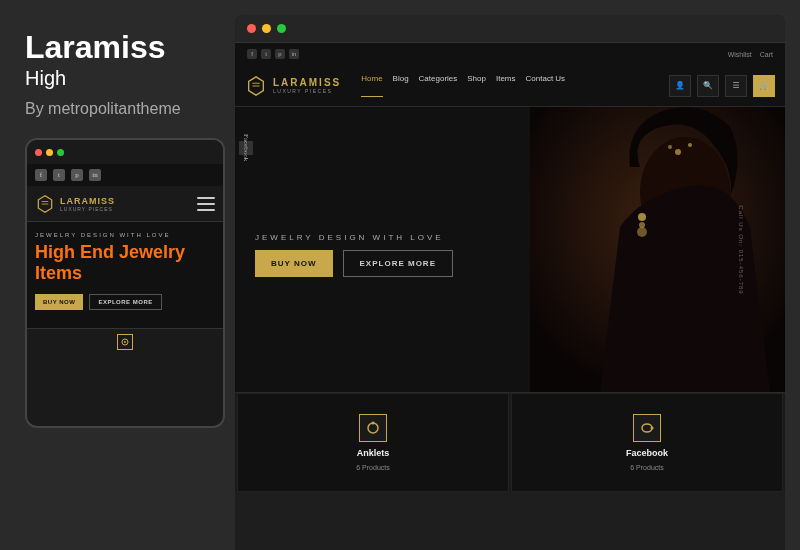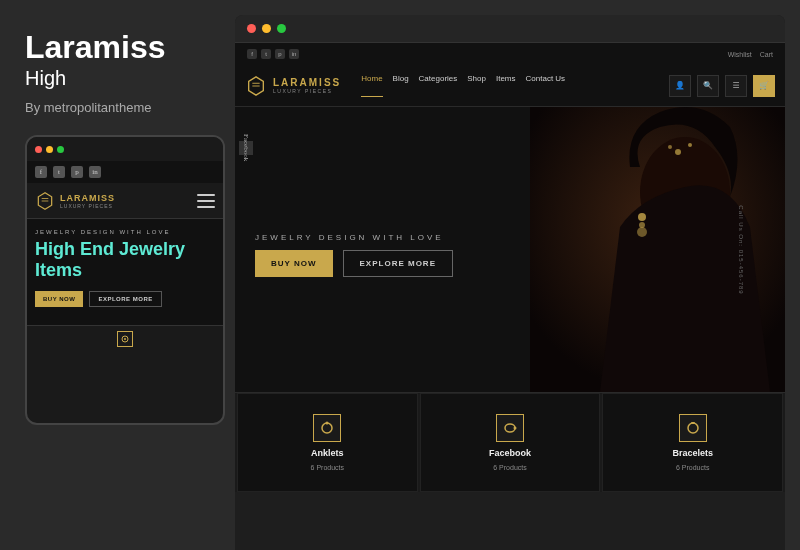--- a/index.html
+++ b/index.html
@@ -35,21 +35,21 @@
     .brand-subtitle {
       font-size: 20px;
       font-weight: 400;
       color: #fff;
       font-family: Arial, sans-serif;
       margin-top: 2px;
       margin-bottom: 10px;
     }
 
     .brand-by {
-      font-size: 13px;
+      font-size: 16px;
       color: #aaa;
       font-family: Arial, sans-serif;
     }
 
     
     .mobile-mockup {
       margin-top: 20px;
       width: 200px;
       height: 290px;
       background: #1a1a1a;
@@ -159,21 +159,21 @@
       color: #aaa;
       letter-spacing: 2px;
       text-transform: uppercase;
       font-family: Arial, sans-serif;
       margin-bottom: 4px;
     }
 
     .mobile-hero-title {
       font-size: 18px;
       font-weight: 900;
-      color: #5eead4;
+      color: #f97316;
       font-family: Arial, sans-serif;
       line-height: 1.15;
       margin-bottom: 10px;
     }
 
     .mobile-buttons {
       display: flex;
       gap: 6px;
       margin-bottom: 10px;
     }
@@ -708,25 +708,15 @@
       <div class="category-card">
         <div class="category-icon-box">
           <svg width="16" height="16" viewBox="0 0 16 16">
             <ellipse cx="8" cy="8" rx="5" ry="4" fill="none" stroke="#c9a84c" stroke-width="1.5"></ellipse>
             <circle cx="13" cy="8" r="1.5" fill="#c9a84c"></circle>
           </svg>
         </div>
         <div class="category-name">Facebook</div>
         <div class="category-count">6 Products</div>
       </div>
-      <div class="category-card">
-        <div class="category-icon-box">
-          <svg width="16" height="16" viewBox="0 0 16 16">
-            <circle cx="8" cy="8" r="5" fill="none" stroke="#c9a84c" stroke-width="1.5"></circle>
-            <rect x="6" y="2" width="4" height="2" rx="1" fill="#c9a84c"></rect>
-          </svg>
-        </div>
-        <div class="category-name">Bracelets</div>
-        <div class="category-count">6 Products</div>
-      </div>
     </div>
   </div>
 </div>
 
 </body></html>

